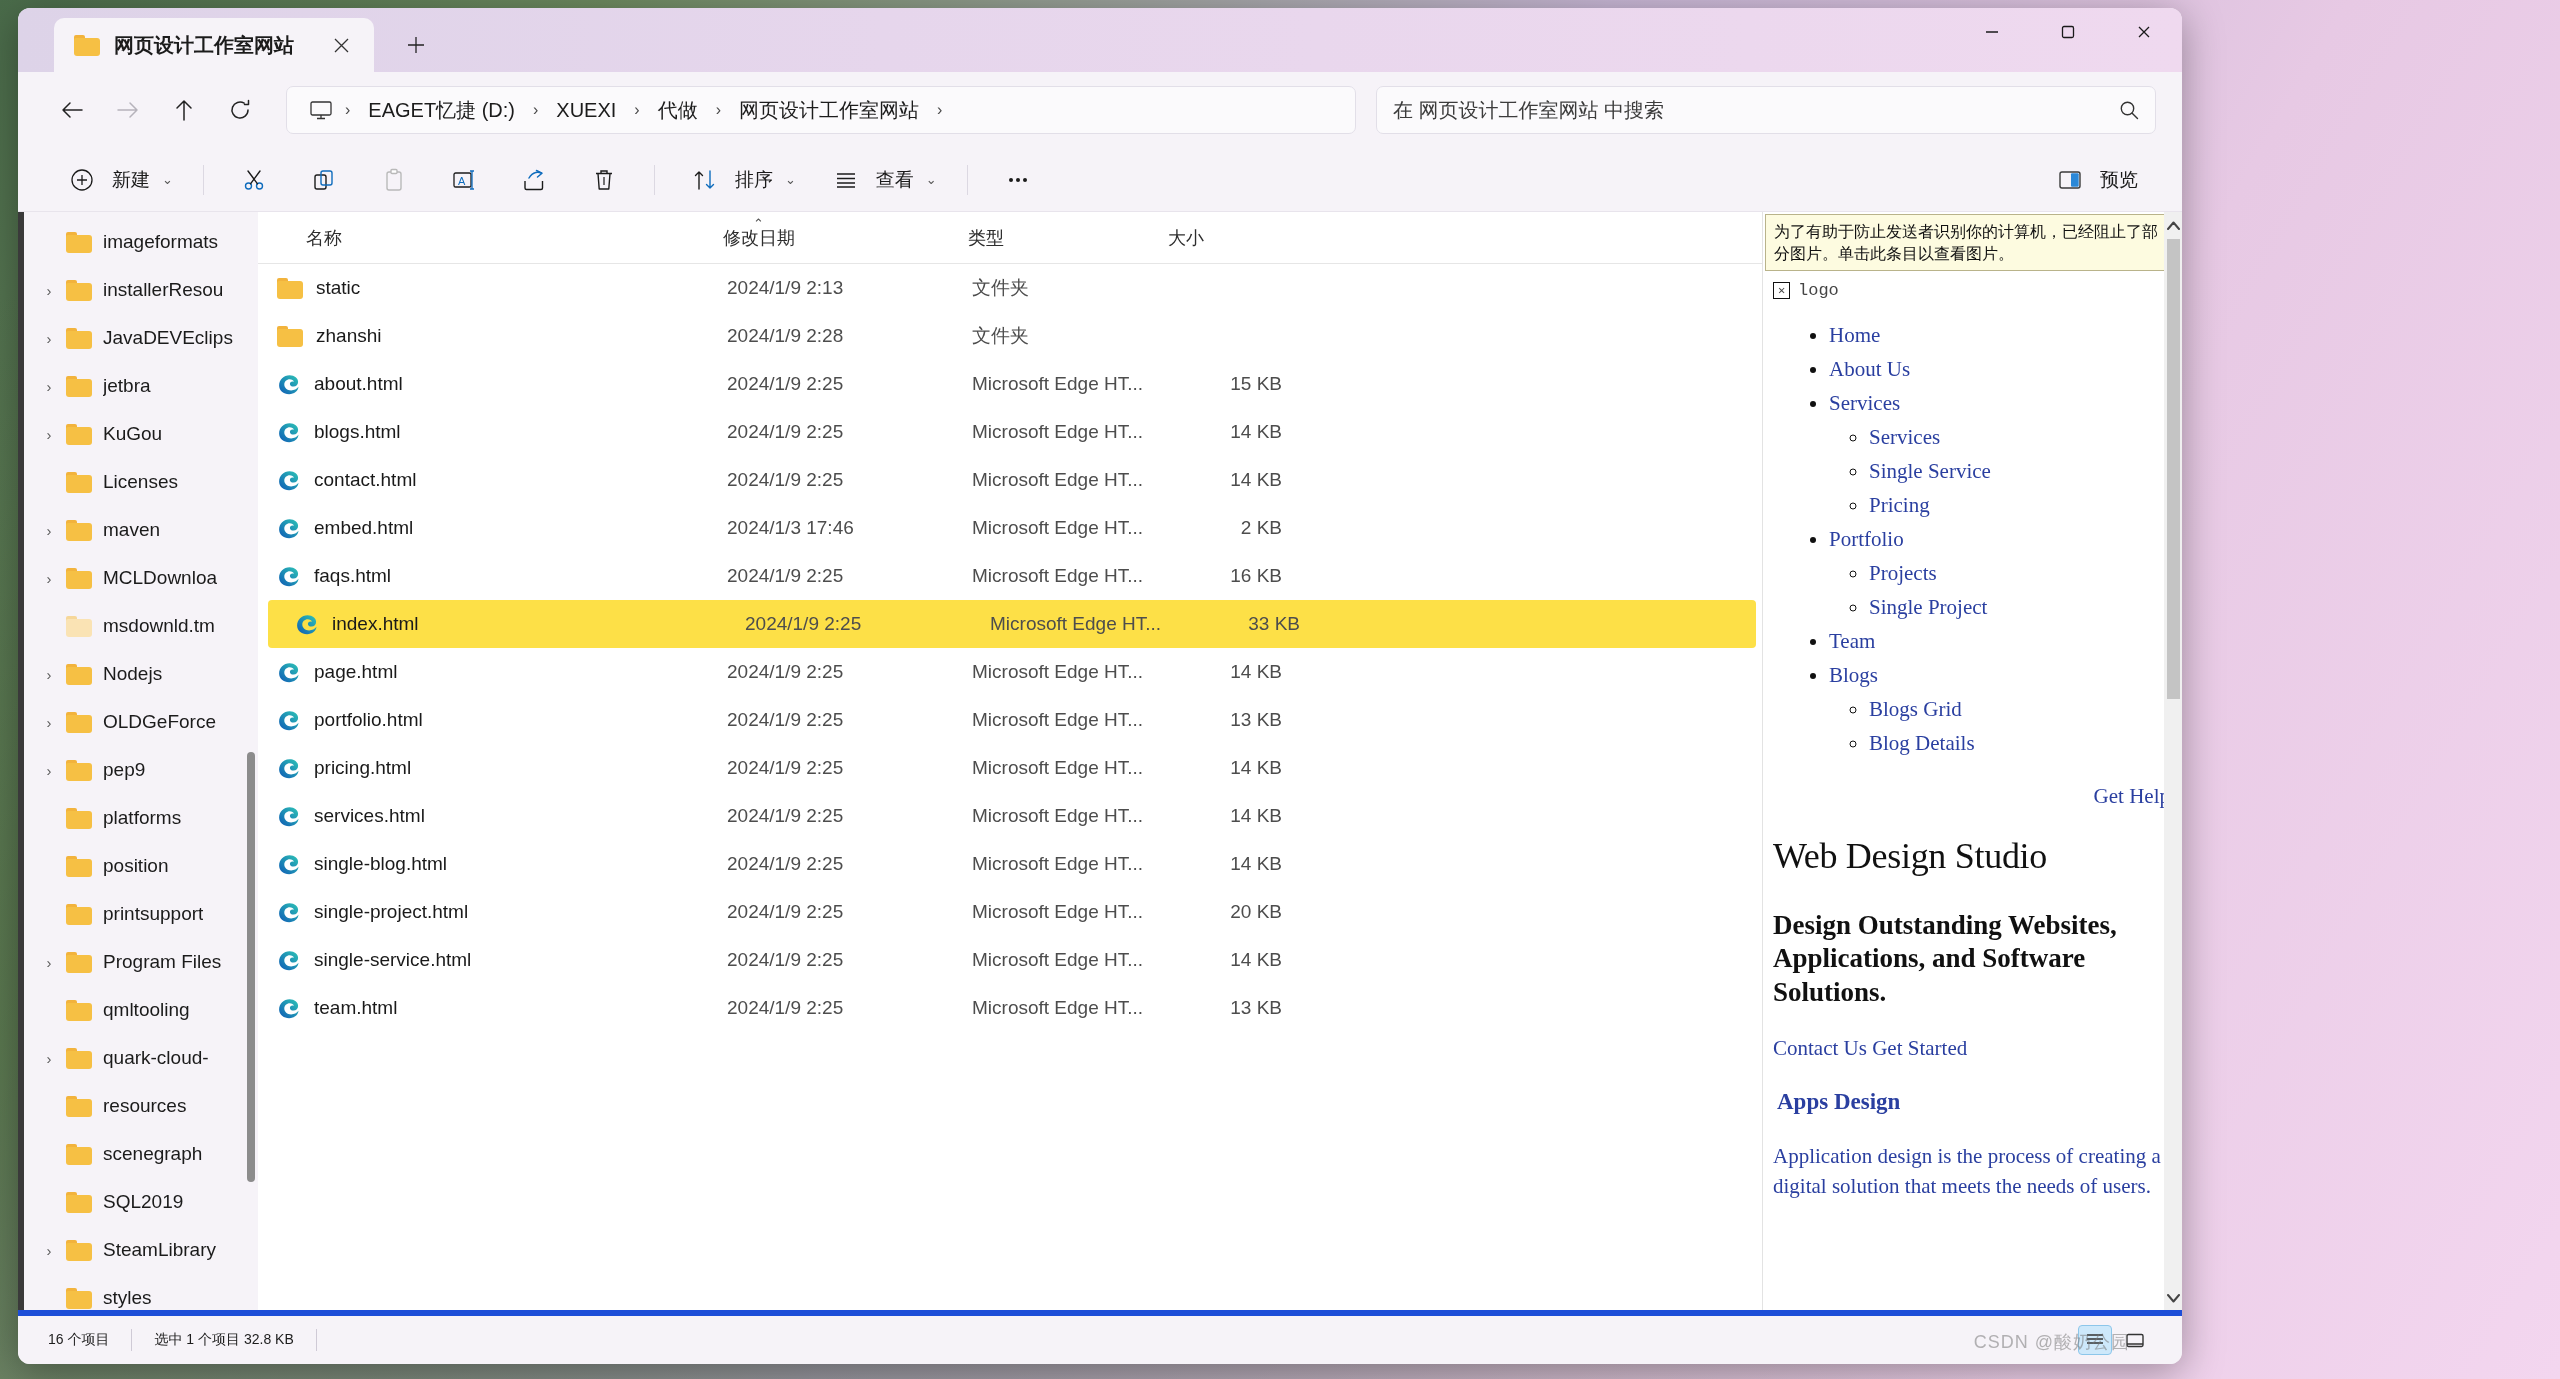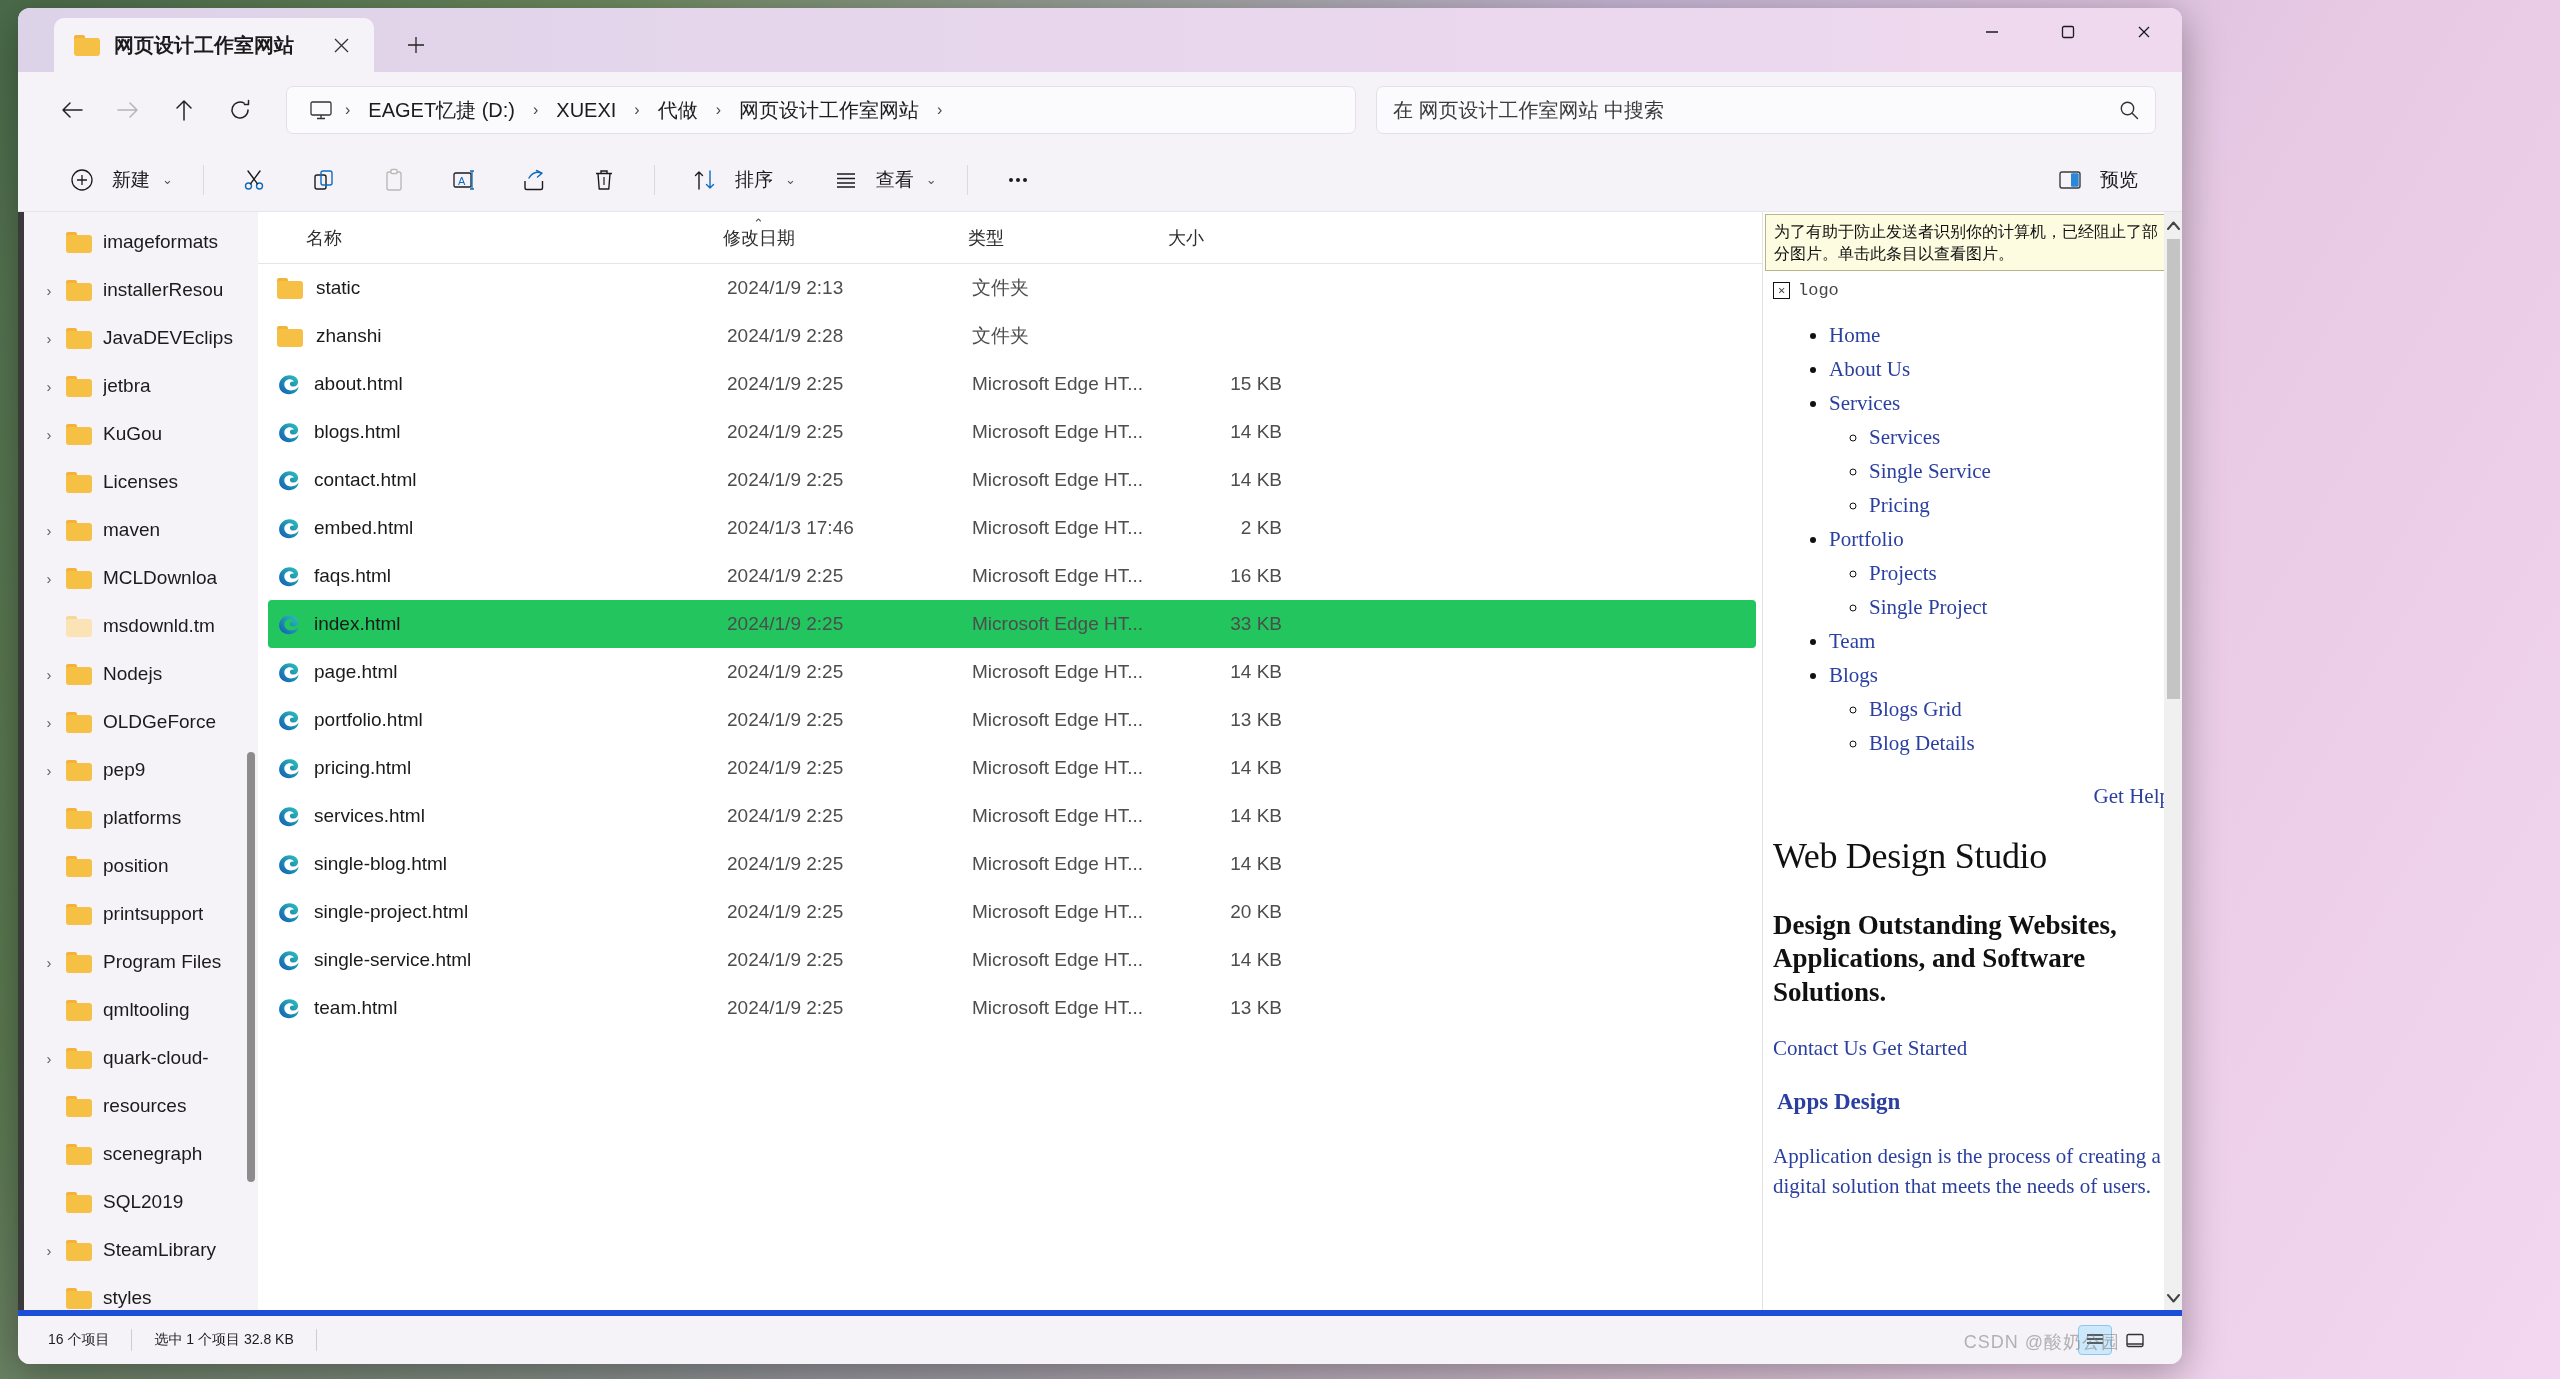--- a/index.html
+++ b/index.html
@@ -132,21 +132,21 @@
   .ch { padding: 0 10px; }
   .ch.name { width: 455px; flex:0 0 455px; padding-left: 48px;}
   .ch.date { width: 245px; flex:0 0 245px; }
   .ch.type { width: 200px; flex:0 0 200px; }
   .ch.size { width: 130px; flex:0 0 130px; }
   .rows { flex:1 1 auto; overflow:hidden; }
   .row {
     height: 48px; display:flex; align-items:center; font-size: 19px; color:#1a1a1a;
     margin: 0 6px 0 10px; border-radius: 4px;
   }
-  .row.selected { background:#22c55e; }
+  .row.selected { background:#fde047;padding-left:18px; }
   .cell { padding: 0 10px; white-space:nowrap; overflow:hidden; }
   .cell.name { width: 449px; flex:0 0 449px; display:flex; align-items:center; gap: 13px; padding-left: 9px;}
   .cell.date { width: 245px; flex:0 0 245px; color:#4d4d4d; }
   .cell.type { width: 200px; flex:0 0 200px; color:#4d4d4d; }
   .cell.size { width: 130px; flex:0 0 130px; color:#4d4d4d; text-align:right; }
   .edge-ico { width: 24px; height:24px; flex:0 0 24px; }
   .row-folder { width: 26px; height:21px; flex:0 0 26px; position:relative; }
   .row-folder .ft{position:absolute;left:0;top:0;width:11px;height:5px;background:#f2b33c;border-radius:2px 2px 0 0;}
   .row-folder .fb{position:absolute;left:0;top:3px;width:26px;height:18px;background:#f6c044;border-radius:2px 3px 3px 3px;}
   
@@ -192,21 +192,21 @@
     font-size: 14px; color:#1d1d1d; border-top:6px solid #1d4ed8;
   }
   .sb-sep { width:1px; height:22px; background:#cfcad6; margin: 0 22px; }
   .layout-btns { margin-left:auto; display:flex; gap:6px; align-items:center; }
   .layout-btn {
     width: 34px; height:30px; display:flex; align-items:center; justify-content:center;
     border-radius:4px; color:#333;
   }
   .layout-btn.active { background:#cde8fa; border:1px solid #8cc6ea; }
   .watermark {
-    position:absolute; right: 62px; bottom: 10px;
+    position:absolute; right: 52px; bottom: 10px;
     font-size: 18px; color: rgba(120,120,120,.55); letter-spacing:1px;
     pointer-events:none;
   }
 </style>
 </head>
 <body>
 
 <div id="desktop"></div>
 
 <div id="window">

